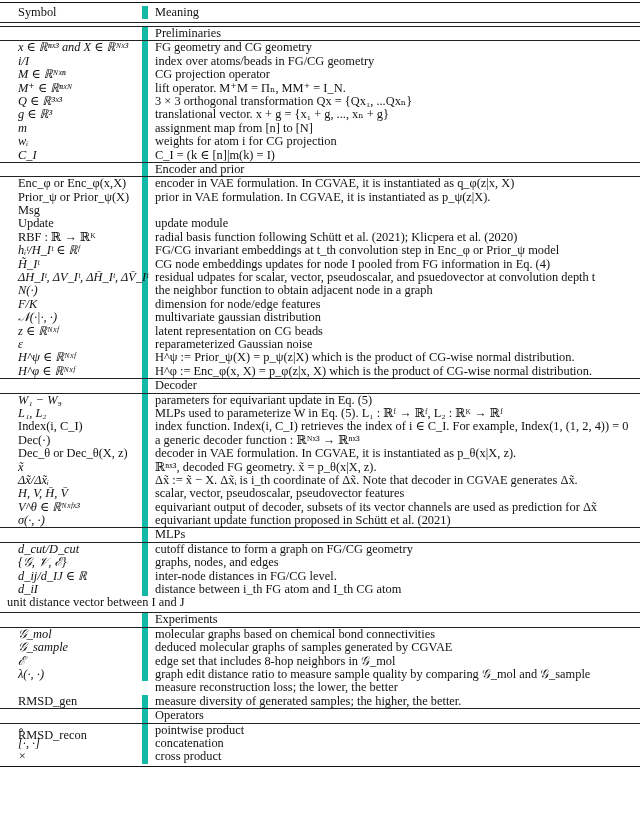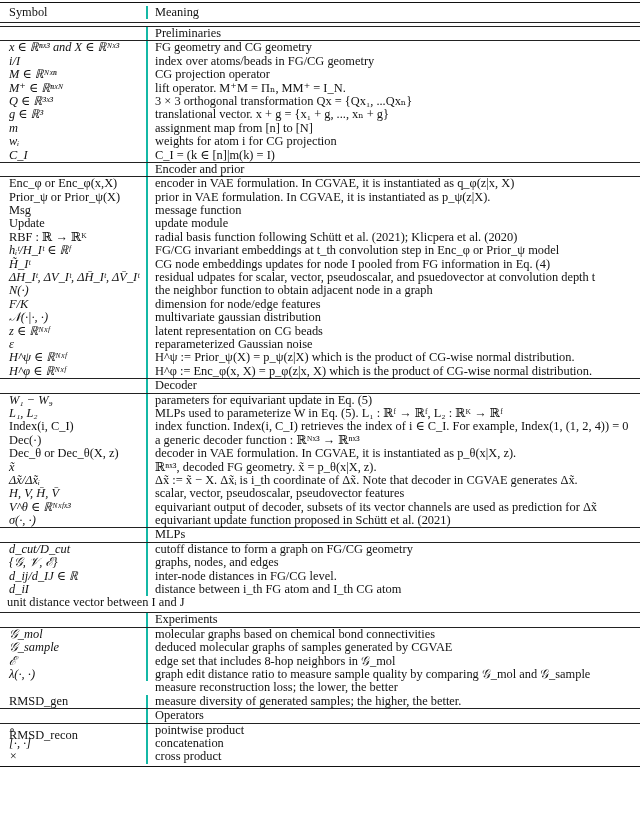--- a/index.html
+++ b/index.html
@@ -12,21 +12,21 @@
     position: relative;
   }
   #table {
     position: absolute; left: 0; top: 0; width: 640px;
   }
   .rule-thick { height: 0; border-top: 1.6px solid #111; }
   .rule-thin { height: 0; border-top: 1px solid #222; }
   .rule-double { height: 3px; border-top: 1px solid #222; border-bottom: 1px solid #222; }
   .row { display: flex; height: 13.4px; white-space: nowrap; }
   .row.header { height: 19px; align-items: center; }
-  .c1 { width: 148px; box-sizing: border-box; padding-left: 9px; border-right: 2px solid #14b8a6; overflow: visible; }
+  .c1 { width: 148px; box-sizing: border-box; padding-left: 18px; border-right: 6px solid #14b8a6; overflow: visible; }
   .c2 { flex: 1; padding-left: 7px; overflow: visible; }
   .row.section .c2 { }
   .row.tall { height: 16px; }
   i, .m { font-style: italic; }
 </style>
 </head>
 <body>
 
 <div id="table">
   <div class="rule-thick" style="margin-top:2px;"></div>
@@ -86,21 +86,20 @@
       <div class="row">
         <div class="c1 m" style="font-style: normal;">Enc_φ or Enc_φ(x,X)</div>
         <div class="c2">encoder in VAE formulation. In CGVAE, it is instantiated as q_φ(z|x, X)</div>
       </div>
       <div class="row">
         <div class="c1 m" style="font-style: normal;">Prior_ψ or Prior_ψ(X)</div>
         <div class="c2">prior in VAE formulation. In CGVAE, it is instantiated as p_ψ(z|X).</div>
       </div>
       <div class="row">
         <div class="c1 m" style="font-style: normal;">Msg</div>
-        <div class="c2">message function</div>
       </div>
       <div class="row">
         <div class="c1 m" style="font-style: normal;">Update</div>
         <div class="c2">update module</div>
       </div>
       <div class="row">
         <div class="c1 m" style="font-style: normal;">RBF : ℝ → ℝᴷ</div>
         <div class="c2">radial basis function following Schütt et al. (2021); Klicpera et al. (2020)</div>
       </div>
       <div class="row">

